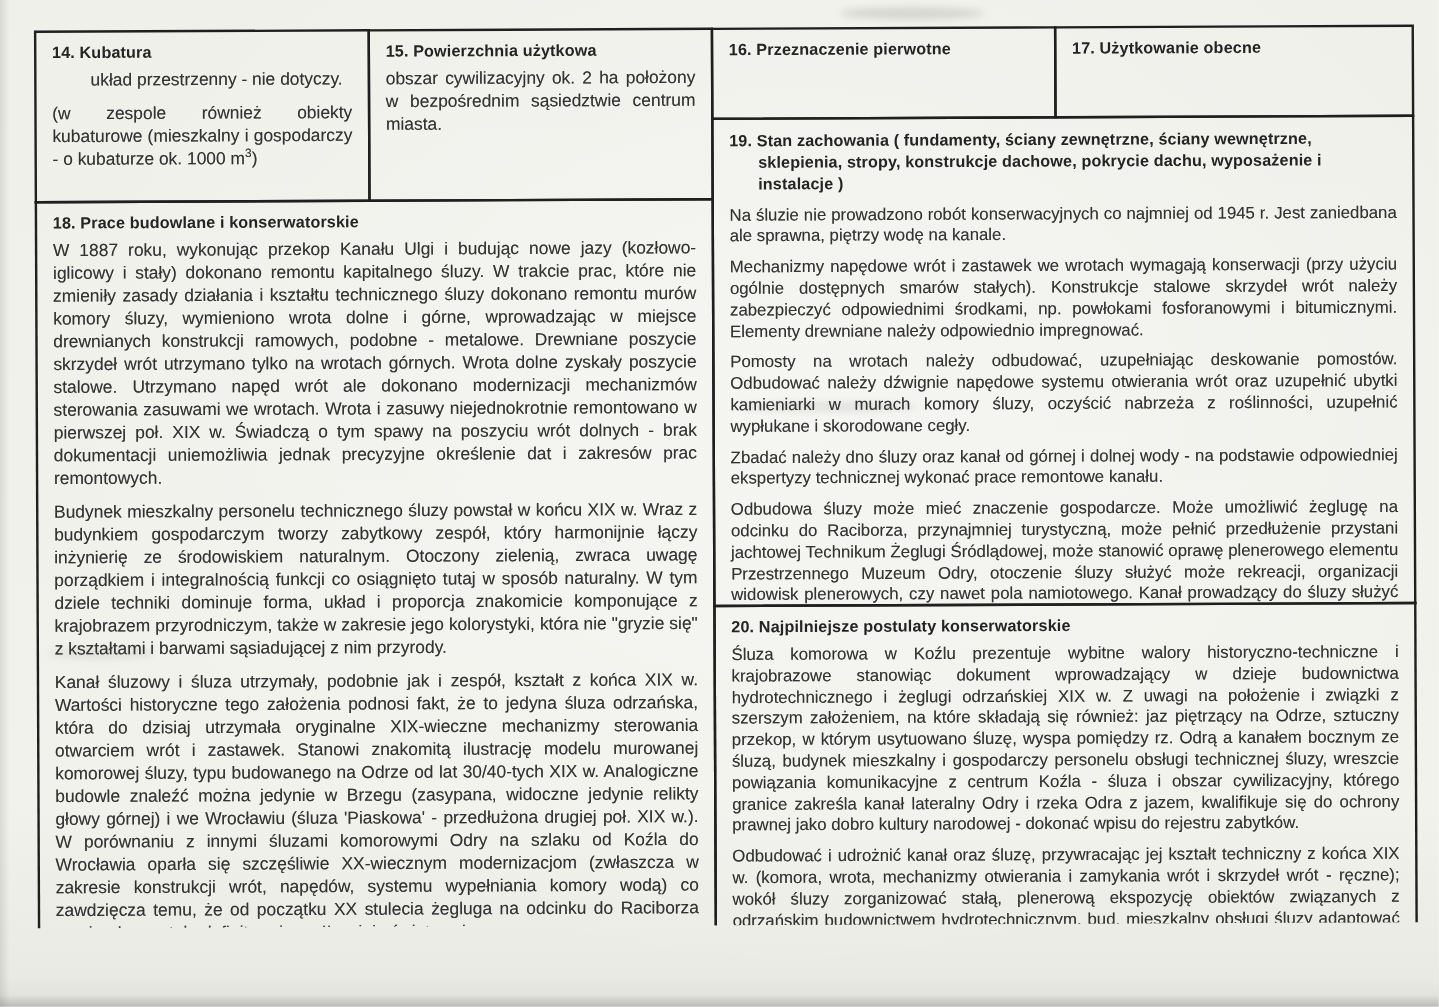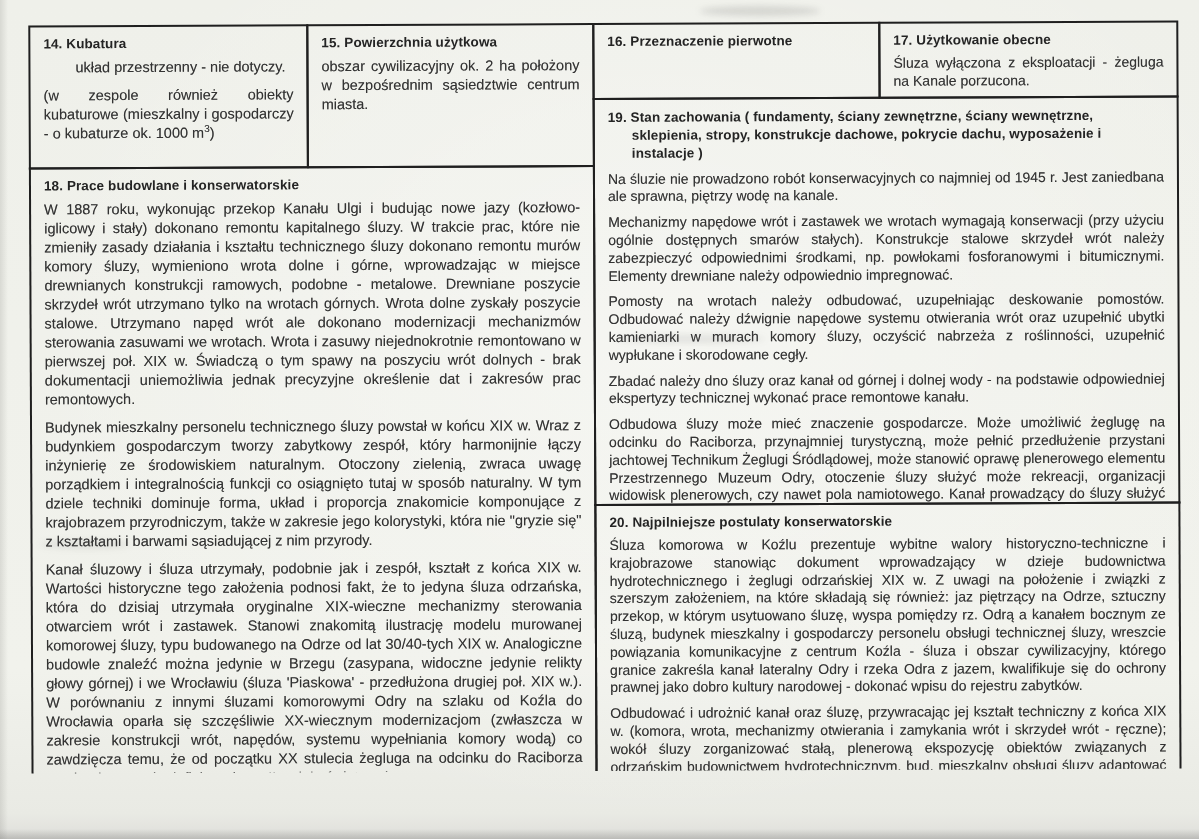--- a/index.html
+++ b/index.html
@@ -56,21 +56,20 @@
       <h3 class="bx-title">15. Powierzchnia użytkowa</h3>
       <p class="body">obszar cywilizacyjny ok. 2 ha położony w bezpośrednim sąsiedztwie centrum miasta.</p>
     </div>
 
     <div class="box rcol" style="left:594px;top:23px;width:288px;height:77px;">
       <h3 class="bx-title">16. Przeznaczenie pierwotne</h3>
     </div>
 
     <div class="box rcol" style="left:880px;top:23px;width:300px;height:77px;">
       <h3 class="bx-title">17. Użytkowanie obecne</h3>
-      <p class="body centered">Śluza wyłączona z eksploatacji - żegluga na Kanale porzucona.</p>
     </div>
 
     <div class="box open-bottom" style="left:30px;top:165px;width:566px;height:606px;">
       <h3 class="bx-title">18. Prace budowlane i konserwatorskie</h3>
       <p class="body">W 1887 roku, wykonując przekop Kanału Ulgi i budując nowe jazy (kozłowo-iglicowy i stały) dokonano remontu kapitalnego śluzy. W trakcie prac, które nie zmieniły zasady działania i kształtu technicznego śluzy dokonano remontu murów komory śluzy, wymieniono wrota dolne i górne, wprowadzając w miejsce drewnianych konstrukcji ramowych, podobne - metalowe. Drewniane poszycie skrzydeł wrót utrzymano tylko na wrotach górnych. Wrota dolne zyskały poszycie stalowe. Utrzymano napęd wrót ale dokonano modernizacji mechanizmów sterowania zasuwami we wrotach. Wrota i zasuwy niejednokrotnie remontowano w pierwszej poł. XIX w. Świadczą o tym spawy na poszyciu wrót dolnych - brak dokumentacji uniemożliwia jednak precyzyjne określenie dat i zakresów prac remontowych.</p>
       <p class="body">Budynek mieszkalny personelu technicznego śluzy powstał w końcu XIX w. Wraz z budynkiem gospodarczym tworzy zabytkowy zespół, który harmonijnie łączy inżynierię ze środowiskiem naturalnym. Otoczony zielenią, zwraca uwagę porządkiem i integralnością funkcji co osiągnięto tutaj w sposób naturalny. W tym dziele techniki dominuje forma, układ i proporcja znakomicie komponujące z krajobrazem przyrodniczym, także w zakresie jego kolorystyki, która nie "gryzie się" z kształtami i barwami sąsiadującej z nim przyrody.</p>
       <p class="body">Kanał śluzowy i śluza utrzymały, podobnie jak i zespół, kształt z końca XIX w. Wartości historyczne tego założenia podnosi fakt, że to jedyna śluza odrzańska, która do dzisiaj utrzymała oryginalne XIX-wieczne mechanizmy sterowania otwarciem wrót i zastawek. Stanowi znakomitą ilustrację modelu murowanej komorowej śluzy, typu budowanego na Odrze od lat 30/40-tych XIX w. Analogiczne budowle znaleźć można jedynie w Brzegu (zasypana, widoczne jedynie relikty głowy górnej) i we Wrocławiu (śluza 'Piaskowa' - przedłużona drugiej poł. XIX w.). W porównaniu z innymi śluzami komorowymi Odry na szlaku od Koźla do Wrocławia oparła się szczęśliwie XX-wiecznym modernizacjom (zwłaszcza w zakresie konstrukcji wrót, napędów, systemu wypełniania komory wodą) co zawdzięcza temu, że od początku XX stulecia żegluga na odcinku do Raciborza zamierała a ustała definitywnie po II wojnie światowej.</p>
     </div>
 
     <div class="box rcol" style="left:594px;top:98px;width:586px;height:408px;">

